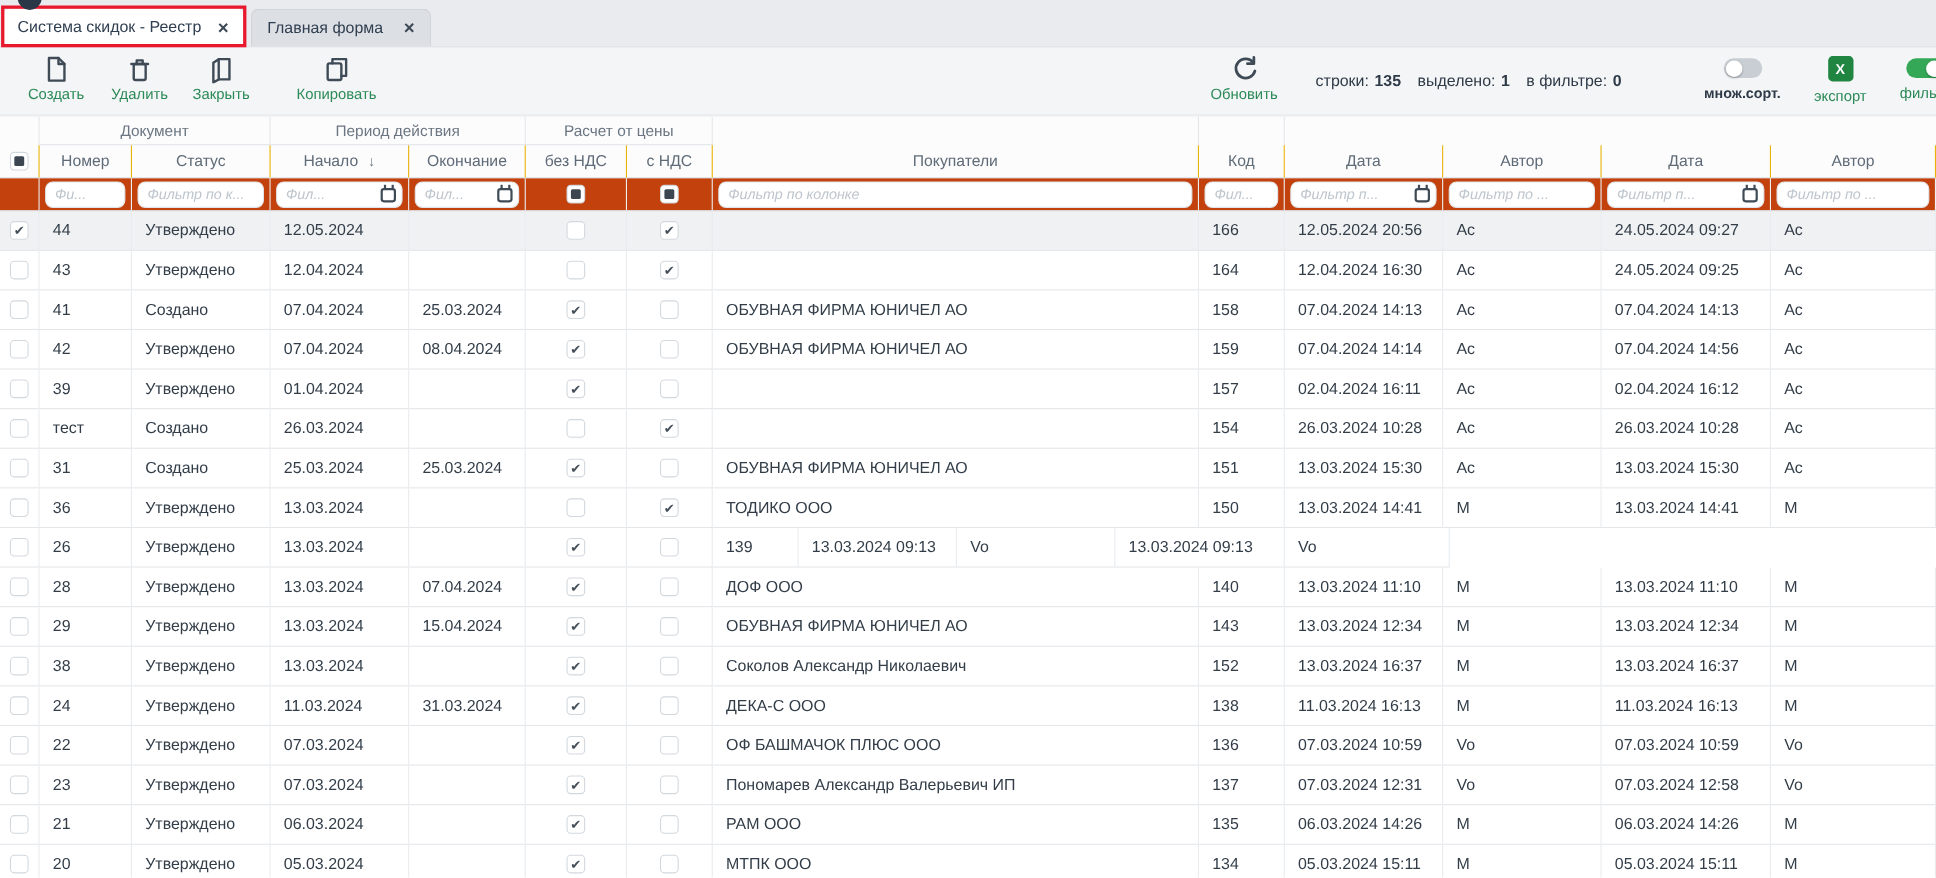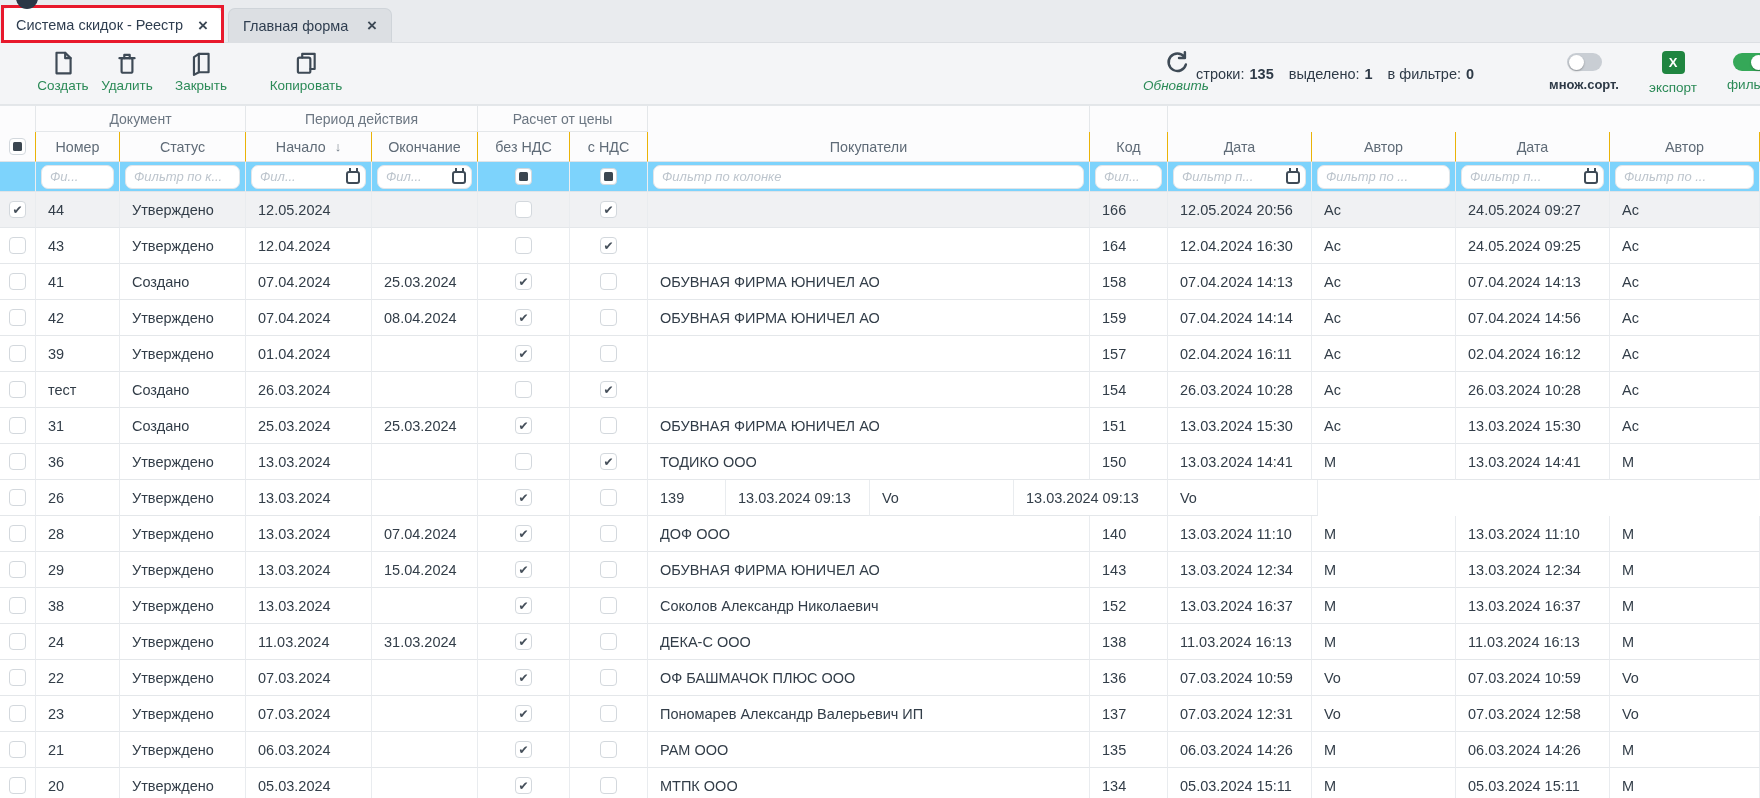--- a/index.html
+++ b/index.html
@@ -40,21 +40,21 @@
   .table{position:absolute;left:0;top:105px;width:1760px;height:693px;overflow:hidden;border-top:1px solid #e4e7ea;background:#fff;}
   .grow,.hrow,.frow,.trow{display:flex;width:1760px;}
   .grow{height:26px;background:#fcfcfd;}
   .gcell{border-right:1px solid #e4e7ea;border-bottom:1px solid #e4e7ea;display:flex;align-items:center;
          justify-content:center;color:#6b7682;font-size:14px;}
   .gcell.merge{border-bottom:none;}
   .hrow{height:30px;background:#fcfcfd;}
   .hcell{border-right:1px solid #eab308;border-bottom:1px solid #e0e4e8;display:flex;align-items:center;
          justify-content:center;color:#5f6b77;font-size:14.3px;cursor:pointer;}
   .arrow{margin-left:9px;font-size:13px;color:#707b86;}
-  .frow{height:30px;background:#7dd3fc;}
+  .frow{height:30px;background:#c2410c;}
   .fcell{border-right:1px solid #eceef1;border-bottom:1px solid #e0e4e8;display:flex;align-items:center;
          justify-content:center;padding:0 5px;}
   .fwrap{position:relative;width:100%;}
   .flt{height:24px;width:100%;border:1px solid #e1e5e9;border-radius:7px;background:#fff;outline:none;
        font-family:"Liberation Sans",sans-serif;font-size:13px;font-style:italic;color:#6b7682;padding:0 8px;}
   .flt.wcal{padding-right:24px;}
   .flt::placeholder{color:#bdc5cd;}
   .cal{position:absolute;right:6px;top:6px;width:14px;height:13px;border:2px solid #3e4a56;border-radius:3px;cursor:pointer;}
   .cal:before{content:"";position:absolute;top:-5px;left:1px;width:2px;height:4px;background:#3e4a56;box-shadow:7px 0 0 #3e4a56;}
   .trow{height:36px;background:#fff;cursor:default;}
@@ -77,21 +77,21 @@
   </div>
   <div class="tab inactive">
     <span>Главная форма</span>
     <span class="x">×</span>
   </div>
   <div class="corner-circle"></div>
   <div class="redbox"></div>
 </div>
 
 <div class="toolbar">
-  <div class="tbtn" style="left:32px;width:62px;">
+  <div class="tbtn" style="left:20px;width:62px;">
     <svg width="26" height="26" viewBox="0 0 24 24">
       <path d="M6 2.5 H14 L19 7.5 V21.5 H6 Z"></path>
         <path d="M14 2.5 V7.5 H19"></path>
     </svg>
     <span class="tlabel">Создать</span>
   </div>
   <div class="tbtn" style="left:96px;width:62px;">
     <svg width="26" height="26" viewBox="0 0 24 24">
       <rect x="7" y="7.5" width="10" height="13.5" rx="1.5"></rect>
         <path d="M5 7.5 H19"></path>
@@ -107,21 +107,21 @@
     <span class="tlabel">Закрыть</span>
   </div>
   <div class="tbtn" style="left:264px;width:84px;">
     <svg width="26" height="26" viewBox="0 0 24 24">
       <rect x="4.5" y="7" width="11.5" height="14" rx="1.5"></rect>
         <path d="M8.5 7 V3.5 H20 V17.5 H16"></path>
     </svg>
     <span class="tlabel">Копировать</span>
   </div>
 
-  <div class="tbtn" style="left:1138px;width:76px;font-style:italic;">
+  <div class="tbtn" style="left:1093px;width:76px;">
     <svg width="26" height="26" viewBox="0 0 24 24">
       <path d="M19.6 6.2 A8.1 8.1 0 1 0 21.1 13.4" stroke-width="2.3"></path>
       <path d="M20.2 2 V7.3 H14.8" stroke-width="2.3"></path>
     </svg>
     <span class="tlabel">Обновить</span>
   </div>
 
   <div class="stats">
     <span><span>строки:</span><b>135</b></span>
     <span><span>выделено:</span><b>1</b></span>

